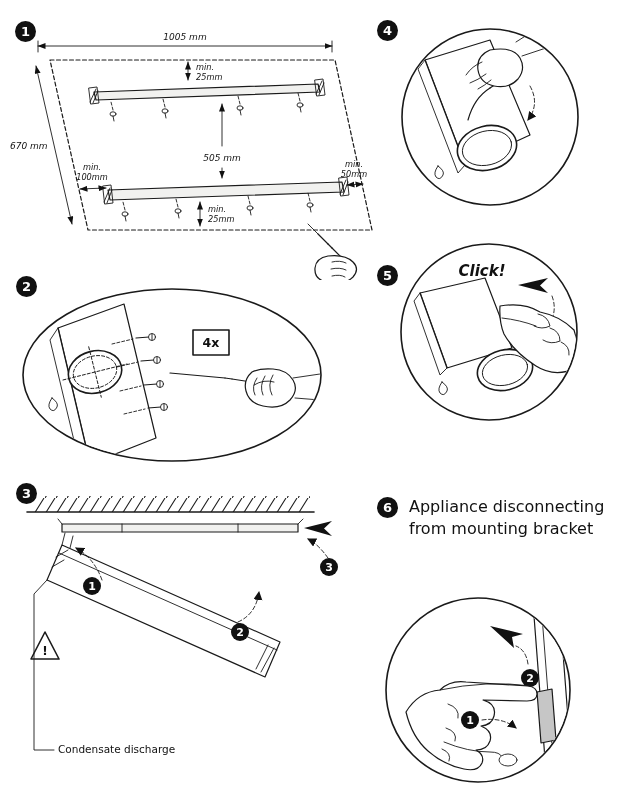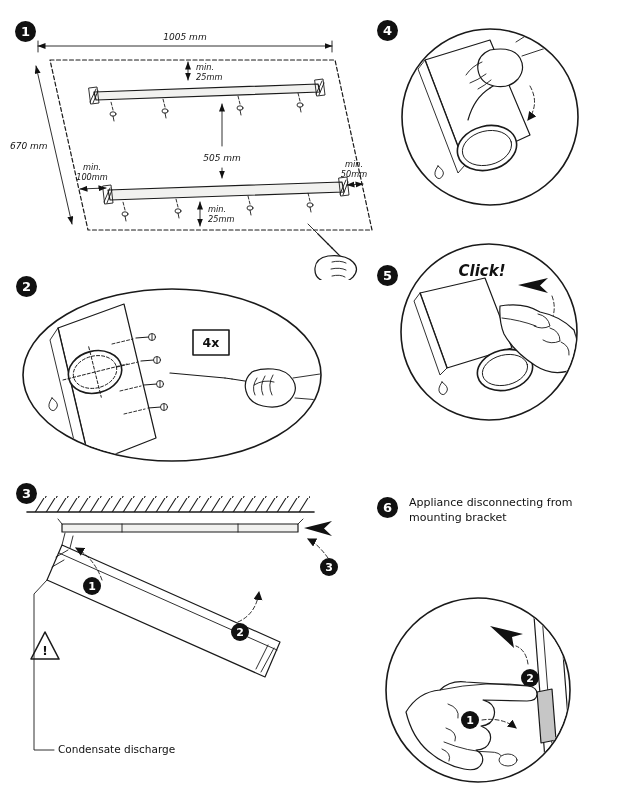--- a/index.html
+++ b/index.html
@@ -2,21 +2,21 @@
 <html><head>
 <meta charset="utf-8">
 <style>
   html,body { margin:0; padding:0; background:#fff; }
   #screen { position:relative; width:625px; height:811px; background:#fff;
             font-family:"DejaVu Sans", sans-serif; overflow:hidden; color:#111; }
   .abs { position:absolute; }
   .step-badge { position:absolute; width:21px; height:21px; border-radius:50%;
                 background:#111; color:#fff; display:flex; align-items:center; justify-content:center;
                 font-size:13px; font-weight:bold; }
-  .caption { position:absolute; font-size:11px; line-height:1.35; color:#111; }
+  .caption { position:absolute; font-size:16px; line-height:1.35; color:#111; }
   svg { overflow:hidden; display:block; }
   svg text { font-family:"DejaVu Sans", sans-serif; fill:#111; stroke:none; }
   .t-dim  { font-size:9px;  font-style:italic; }
   .t-dims { font-size:8.2px; font-style:italic; }
   .t-marker { font-size:11px; font-weight:bold; fill:#fff; }
   .t-click { font-size:15px; font-weight:bold; font-style:italic; }
   .t-qty { font-size:12.5px; font-weight:bold; }
   .t-label { font-size:10.5px; font-style:normal; }
   .t-warn { font-size:12px; font-weight:bold; }
   .ln  { stroke:#1a1a1a; stroke-width:1.2; fill:none; stroke-linecap:round; stroke-linejoin:round; }

